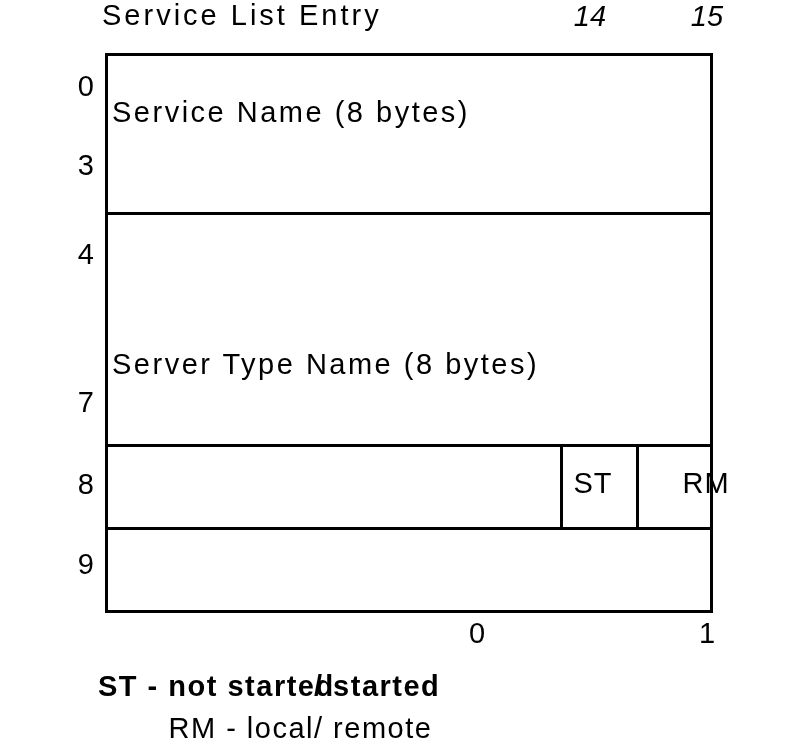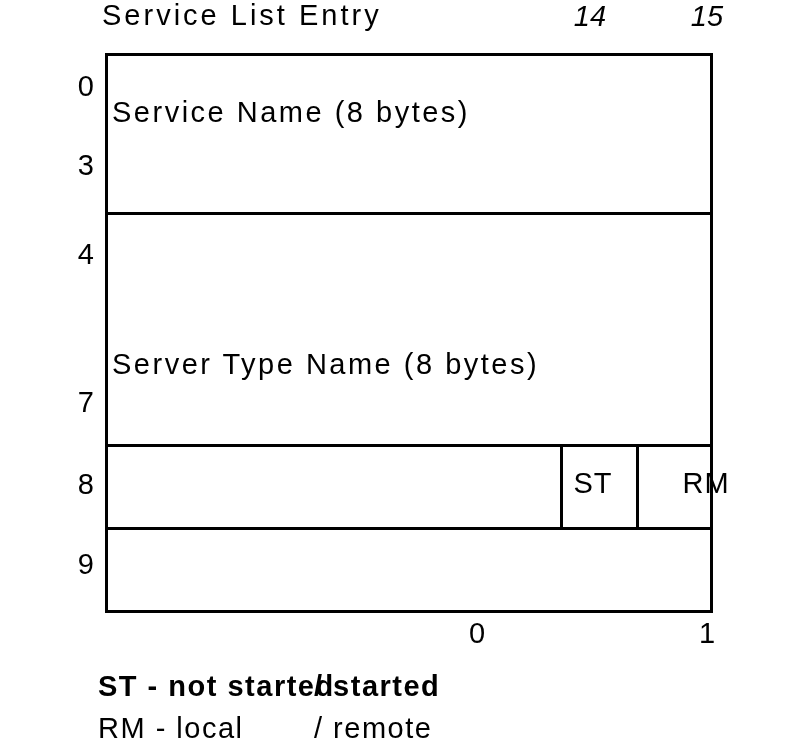--- a/index.html
+++ b/index.html
@@ -111,18 +111,18 @@
   <div class="txt flagcell" style="left:563px; top:469px; width:60px;">ST</div>
   <div class="txt flagcell" style="left:670px; top:469px; width:72px;text-align:center;">RM</div>
 
   <div class="txt bit" style="left:455px; top:619px;">0</div>
   <div class="txt bit" style="left:685px; top:619px;">1</div>
 
   <div class="legend-line" style="top:672px;font-weight:bold;">
     <span class="legend-key">ST - not started</span>
     <span>/ started</span>
   </div>
-  <div class="legend-line" style="top:714px;">
+  <div class="legend-line" style="top:714px;text-align:right;">
     <span class="legend-key">RM - local</span>
     <span>/ remote</span>
   </div>
 
 </div>
 
 </body></html>

